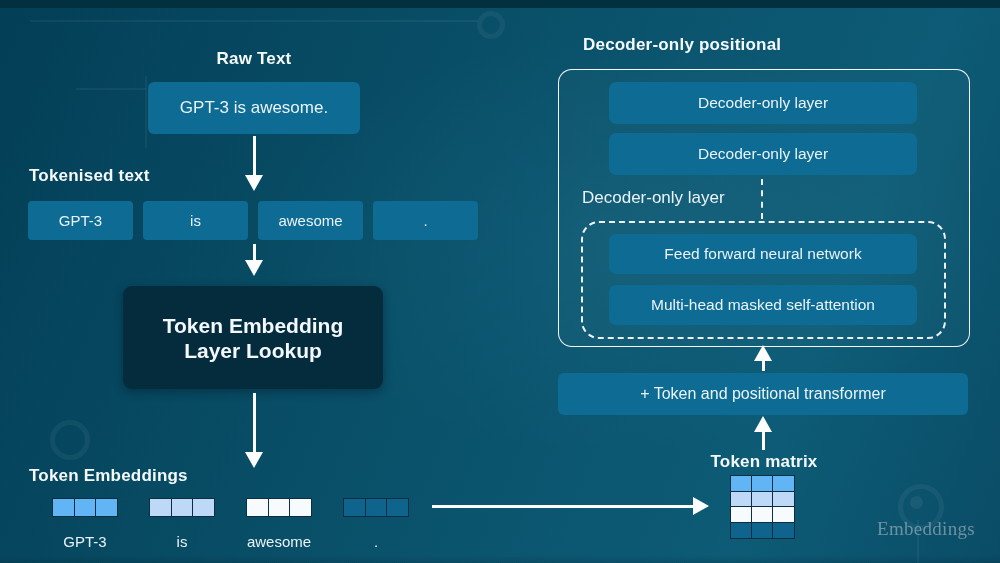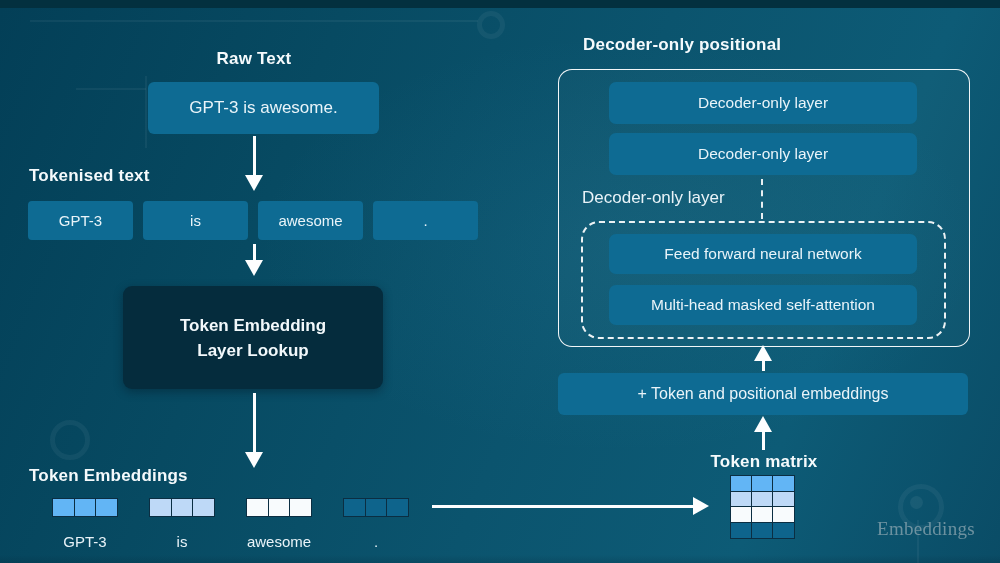--- a/index.html
+++ b/index.html
@@ -33,21 +33,21 @@
     position:absolute;background:#0e6b93;border-radius:6px;
     display:flex;align-items:center;justify-content:center;
     color:#e9f4f9;font-size:16px;
   }
   .tokenbox{border-radius:4px;font-size:15px;}
   .layerbox{font-size:15.5px;border-radius:7px;}
 
   .darkbox{
     position:absolute;background:#052c3d;border-radius:9px;
     display:flex;flex-direction:column;align-items:center;justify-content:center;
-    font-weight:700;font-size:17px;line-height:25px;color:#f2f8fb;
+    font-weight:700;font-size:21px;line-height:25px;color:#f2f8fb;
     box-shadow:0 3px 10px rgba(0,15,25,0.35);
   }
 
   .outerbox{
     position:absolute;border:1.5px solid rgba(255,255,255,0.95);
     border-radius:14px;background:rgba(255,255,255,0.02);
   }
   .dashedbox{
     position:absolute;border:2px dashed rgba(255,255,255,0.92);
     border-radius:18px;
@@ -87,21 +87,21 @@
   <div class="deco deco-ring" style="left:477px;top:3px;width:18px;height:18px;"></div>
   <div class="deco deco-line" style="left:145px;top:68px;width:2px;height:72px;"></div>
   <div class="deco deco-line" style="left:76px;top:80px;width:70px;height:2px;"></div>
   <div class="deco deco-ring" style="left:50px;top:412px;width:30px;height:30px;"></div>
   <div class="deco deco-ring" style="left:898px;top:476px;width:36px;height:36px;"></div>
   <div class="deco deco-dot" style="left:910px;top:488px;width:13px;height:13px;"></div>
   <div class="deco deco-line" style="left:917px;top:512px;width:2px;height:51px;"></div>
 
   <div class="heading center" style="left:148px;top:41px;width:212px;">Raw Text</div>
 
-  <div class="tealbox" style="left:148px;top:74px;width:231px;height:52px;font-size:17px;">GPT-3 is awesome.</div>
+  <div class="tealbox" style="left:148px;top:74px;width:212px;height:52px;font-size:17px;">GPT-3 is awesome.</div>
 
   <div class="stem-v" style="left:253px;top:128px;height:40px;"></div>
   <div class="head-down" style="left:245px;top:167px;"></div>
 
   <div class="heading" style="left:29px;top:158px;">Tokenised text</div>
 
   <div class="tealbox tokenbox" style="left:28px;top:193px;width:105px;height:39px;">GPT-3</div>
   <div class="tealbox tokenbox" style="left:143px;top:193px;width:105px;height:39px;">is</div>
   <div class="tealbox tokenbox" style="left:258px;top:193px;width:105px;height:39px;">awesome</div>
   <div class="tealbox tokenbox" style="left:373px;top:193px;width:105px;height:39px;">.</div>
@@ -160,21 +160,21 @@
   <div class="vdash" style="left:761px;top:171px;height:40px;"></div>
 
   <div class="dashedbox" style="left:581px;top:213px;width:361px;height:114px;"></div>
 
   <div class="tealbox layerbox" style="left:609px;top:277px;width:308px;height:40px;">Multi-head masked self-attention</div>
   <div class="tealbox layerbox" style="left:609px;top:226px;width:308px;height:40px;">Feed forward neural network</div>
 
   <div class="head-up" style="left:754px;top:337px;"></div>
   <div class="stem-v" style="left:762px;top:351px;height:12px;"></div>
 
-  <div class="tealbox" style="left:558px;top:365px;width:410px;height:42px;">+ Token and positional embeddings</div>
+  <div class="tealbox" style="left:558px;top:365px;width:410px;height:42px;">+ Token and positional transformer</div>
 
   <div class="head-up" style="left:754px;top:408px;"></div>
   <div class="stem-v" style="left:762px;top:422px;height:20px;"></div>
 
   <div class="heading center" style="left:664px;top:444px;width:200px;">Token matrix</div>
 
   <div class="matrix" style="left:730px;top:467px;">
     <div class="mrow">
       <div class="mcell" style="background-color: rgb(98, 181, 245);"></div>
       <div class="mcell" style="background-color: rgb(98, 181, 245);"></div>

